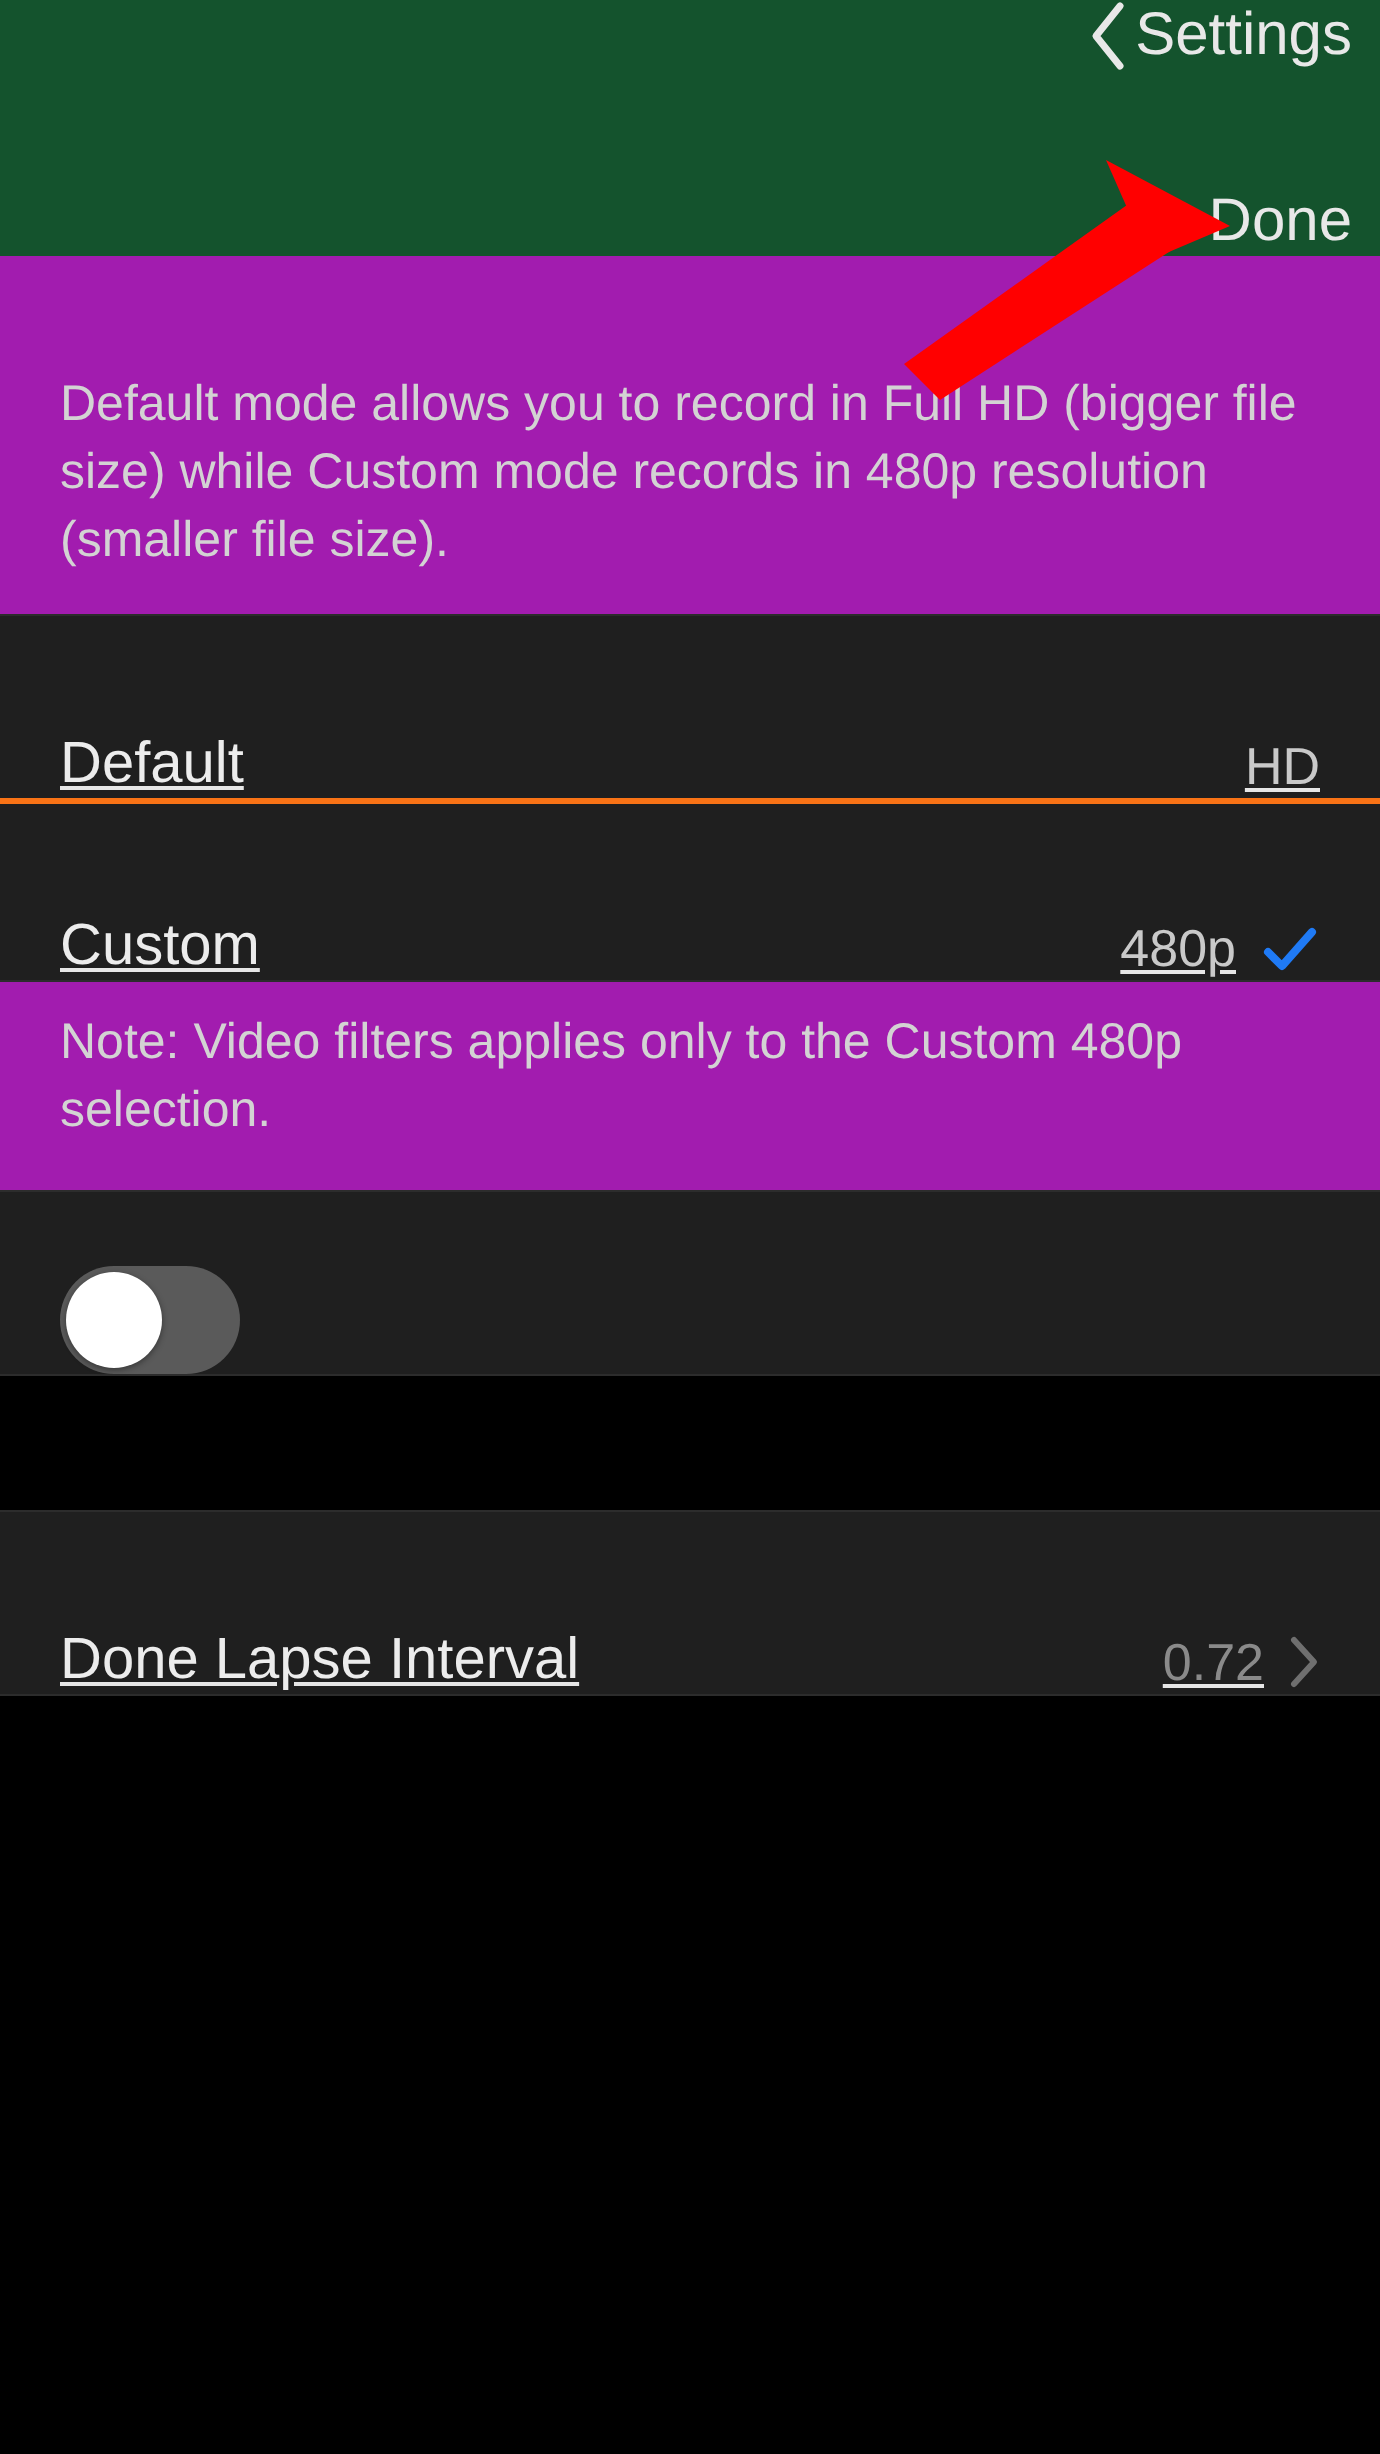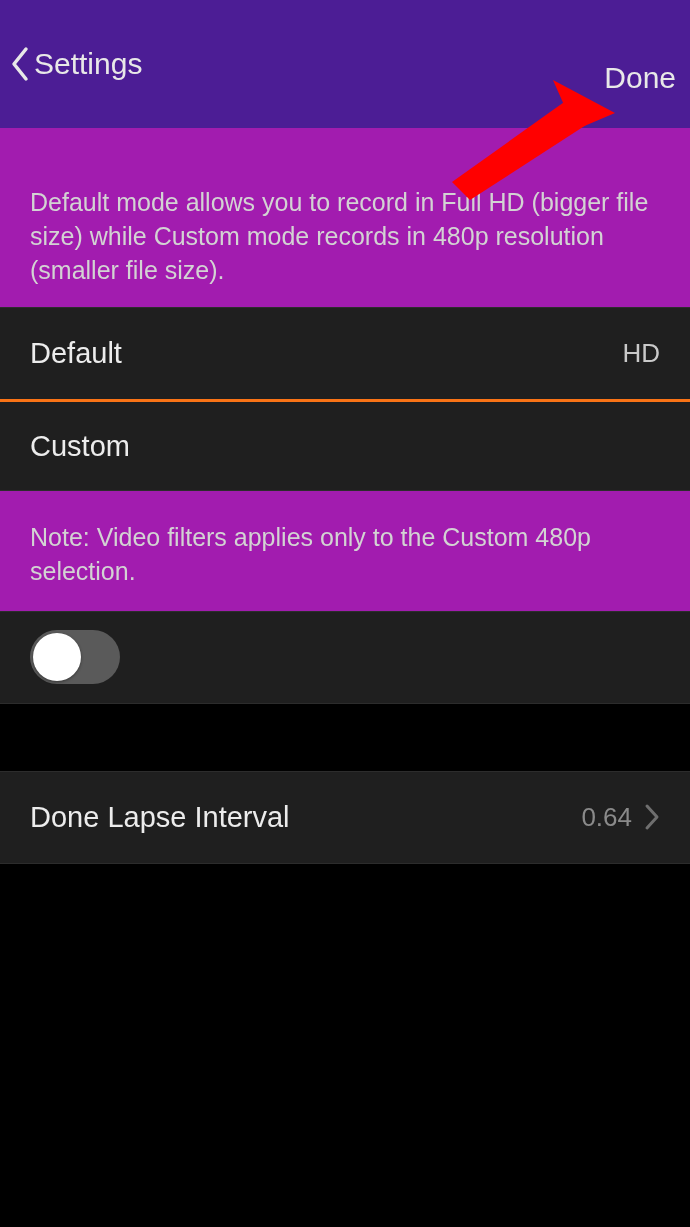--- a/index.html
+++ b/index.html
@@ -7,25 +7,26 @@
     width: 690px;
     height: 1227px;
     background: #000;
     font-family: -apple-system, "Helvetica Neue", Helvetica, Arial, sans-serif;
     color: #e6e6e6;
     overflow: hidden;
   }
   .nav-bar {
     height: 128px;
     display: flex;
-    align-items: center;
+    align-items: flex-end;
     justify-content: space-between;
     padding: 0 14px 0 10px;
-    background: #4c1d95;
+    background: #14532d;
     position: relative;
+    flex-direction: column;
   }
   .nav-back {
     display: flex;
     align-items: center;
     font-size: 30px;
     font-weight: 300;
     color: #e8e8e8;
   }
   .nav-back svg { margin-right: 4px; display: block; }
   .nav-title {
@@ -45,33 +46,34 @@
 
   .section-header, .section-footer {
     background: #a21caf;
     color: #d3d3d3;
     font-size: 25px;
     line-height: 1.35;
     padding: 18px 30px 20px 30px;
     font-weight: 300;
   }
   .section-header { padding-top: 58px; }
-  .section-footer { padding-top: 30px; padding-bottom: 22px; }
+  .section-footer { padding-top: 14px; padding-bottom: 22px; }
 
   .group {
     background: #1f1f1f;
     border-top: 1px solid #2c2c2c;
     border-bottom: 1px solid #2c2c2c;
   }
   .row {
     display: flex;
-    align-items: center;
+    align-items: flex-end;
     justify-content: space-between;
     min-height: 91px;
     padding: 0 30px;
+    text-decoration: underline;
   }
   .row + .row { border-top: 3px solid #f97316; }
   .row-label {
     font-size: 29px;
     font-weight: 300;
     color: #ececec;
   }
   .row-right {
     display: flex;
     align-items: center;
@@ -137,40 +139,48 @@
 
 <div class="group">
   <div class="row">
     <div class="row-label">Default</div>
     <div class="row-right">
       <div class="row-value">HD</div>
     </div>
   </div>
   <div class="row">
     <div class="row-label">Custom</div>
+    <div class="row-right">
+      <div class="row-value">480p</div>
+      <span class="check-icon">
+        <svg width="30" height="30" viewBox="0 0 30 30">
+          <polyline points="4,16 11,23 26,6" fill="none" stroke="#1f7af5" stroke-width="4" stroke-linecap="round" stroke-linejoin="round"></polyline>
+        </svg>
+      </span>
+    </div>
   </div>
 </div>
 
 <div class="section-footer">Note: Video filters applies only to the Custom 480p selection.</div>
 
 <div class="group">
   <div class="row">
     <div class="toggle">
       <div class="knob"></div>
     </div>
   </div>
 </div>
 
 <div class="gap"></div>
 
 <div class="group">
   <div class="row">
     <div class="row-label">Done Lapse Interval</div>
     <div class="row-right">
-      <div class="row-value dim">0.64</div>
+      <div class="row-value dim">0.72</div>
       <span class="chevron-right">
         <svg width="16" height="28" viewBox="0 0 16 28">
           <polyline points="3,3 13,14 3,25" fill="none" stroke="#6f6f6f" stroke-width="3" stroke-linecap="round" stroke-linejoin="round"></polyline>
         </svg>
       </span>
     </div>
   </div>
 </div>
 
 <div class="arrow-overlay">

